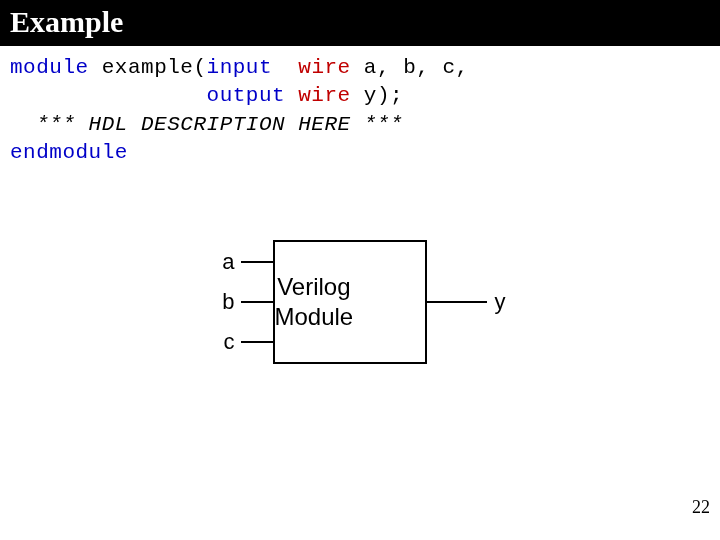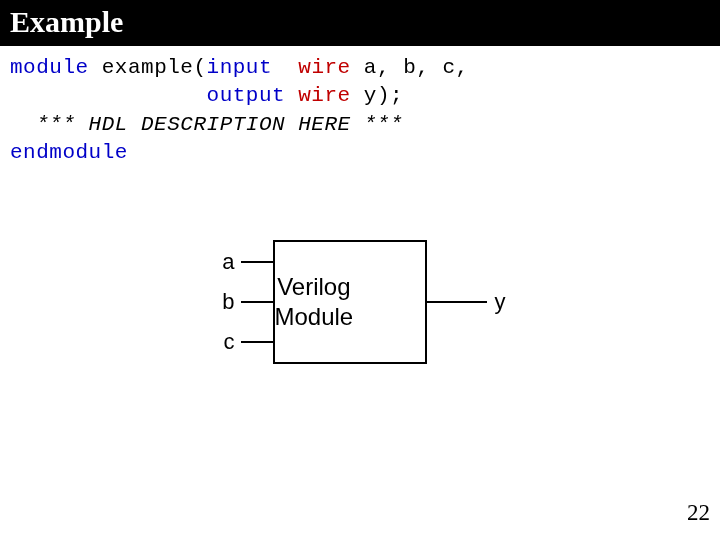--- a/index.html
+++ b/index.html
@@ -94,23 +94,23 @@
   }
   .out-label {
     font-family: Arial, sans-serif;
     font-size: 22px;
     color: #000;
     padding-left: 8px;
   }
   .page-num {
     position: absolute;
     right: 10px;
-    bottom: 14px;
+    bottom: 22px;
     font-family: Georgia, "Times New Roman", serif;
-    font-size: 23px;
+    font-size: 18px;
     color: #000;
   }
 </style>
 </head>
 <body>
 
 <div class="title-bar">Example</div>
 
 <div class="code-block"><span class="kw">module</span><span class="id"> </span><span class="id">example</span><span class="id">(</span><span class="kw">input</span><span class="id">  </span><span class="type">wire</span><span class="id"> </span><span class="id">a, b, c,</span>
 <span class="id">               </span><span class="kw">output</span><span class="id"> </span><span class="type">wire</span><span class="id"> </span><span class="id">y);</span>

